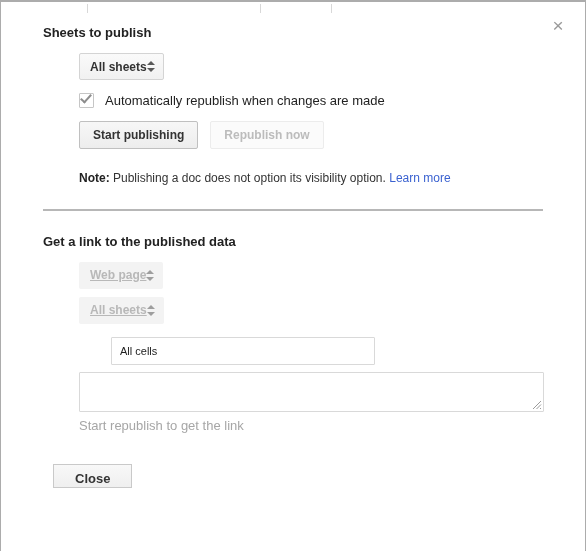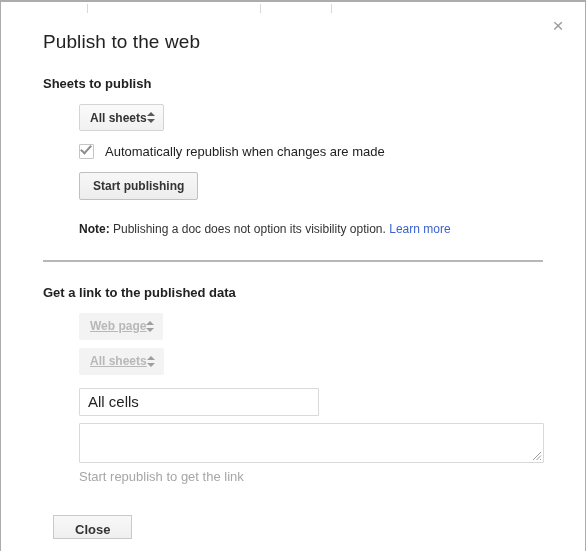--- a/index.html
+++ b/index.html
@@ -212,31 +212,32 @@
     margin: 22px 0 0 0;
     height: 0;
     border: none;
     border-top: 2px solid #b7b7b7;
   }
 
   
   .text-input {
     box-sizing: border-box;
     display: block;
-    width: 240px;
+    width: 264px;
     height: 28px;
     margin-top: 13px;
     padding: 0 8px;
     border: 1px solid #d9d9d9;
     border-radius: 1px;
     background: #ffffff;
     font-family: "Liberation Sans", "DejaVu Sans", sans-serif;
-    font-size: 15px;
+    font-size: 11px;
     color: #222222;
     outline: none;
+    margin-left: 32px;
   }
 
   .link-area {
     position: relative;
     margin-top: 7px;
     width: 465px;
   }
   .link-box {
     box-sizing: border-box;
     display: block;
@@ -295,21 +296,20 @@
 <div class="dialog">
 
   <div class="bg-tick" style="left:86px;"></div>
   <div class="bg-tick" style="left:259px;"></div>
   <div class="bg-tick" style="left:330px;"></div>
 
   <div class="close-icon">×</div>
 
   <div class="dialog-body">
 
-    <h1 class="title">Publish to the web</h1>
 
     <div class="section-head">Sheets to publish</div>
 
     <div class="indent">
 
       <div style="margin-top:13px;">
         <div class="select">
           <span>All sheets</span>
           <span class="arrows">
             <i class="up"></i>
@@ -318,20 +318,21 @@
         </div>
       </div>
 
       <div class="check-row">
         <span class="checkbox"></span>
         <span class="check-label">Automatically republish when changes are made</span>
       </div>
 
       <div class="btn-row">
         <button class="btn">Start publishing</button>
+        <button class="btn disabled">Republish now</button>
       </div>
 
       <div class="note">
         <b>Note:</b>
         <span>Publishing a doc does not option its visibility option.</span>
         <a href="#">Learn more</a>
       </div>
 
     </div>
 

